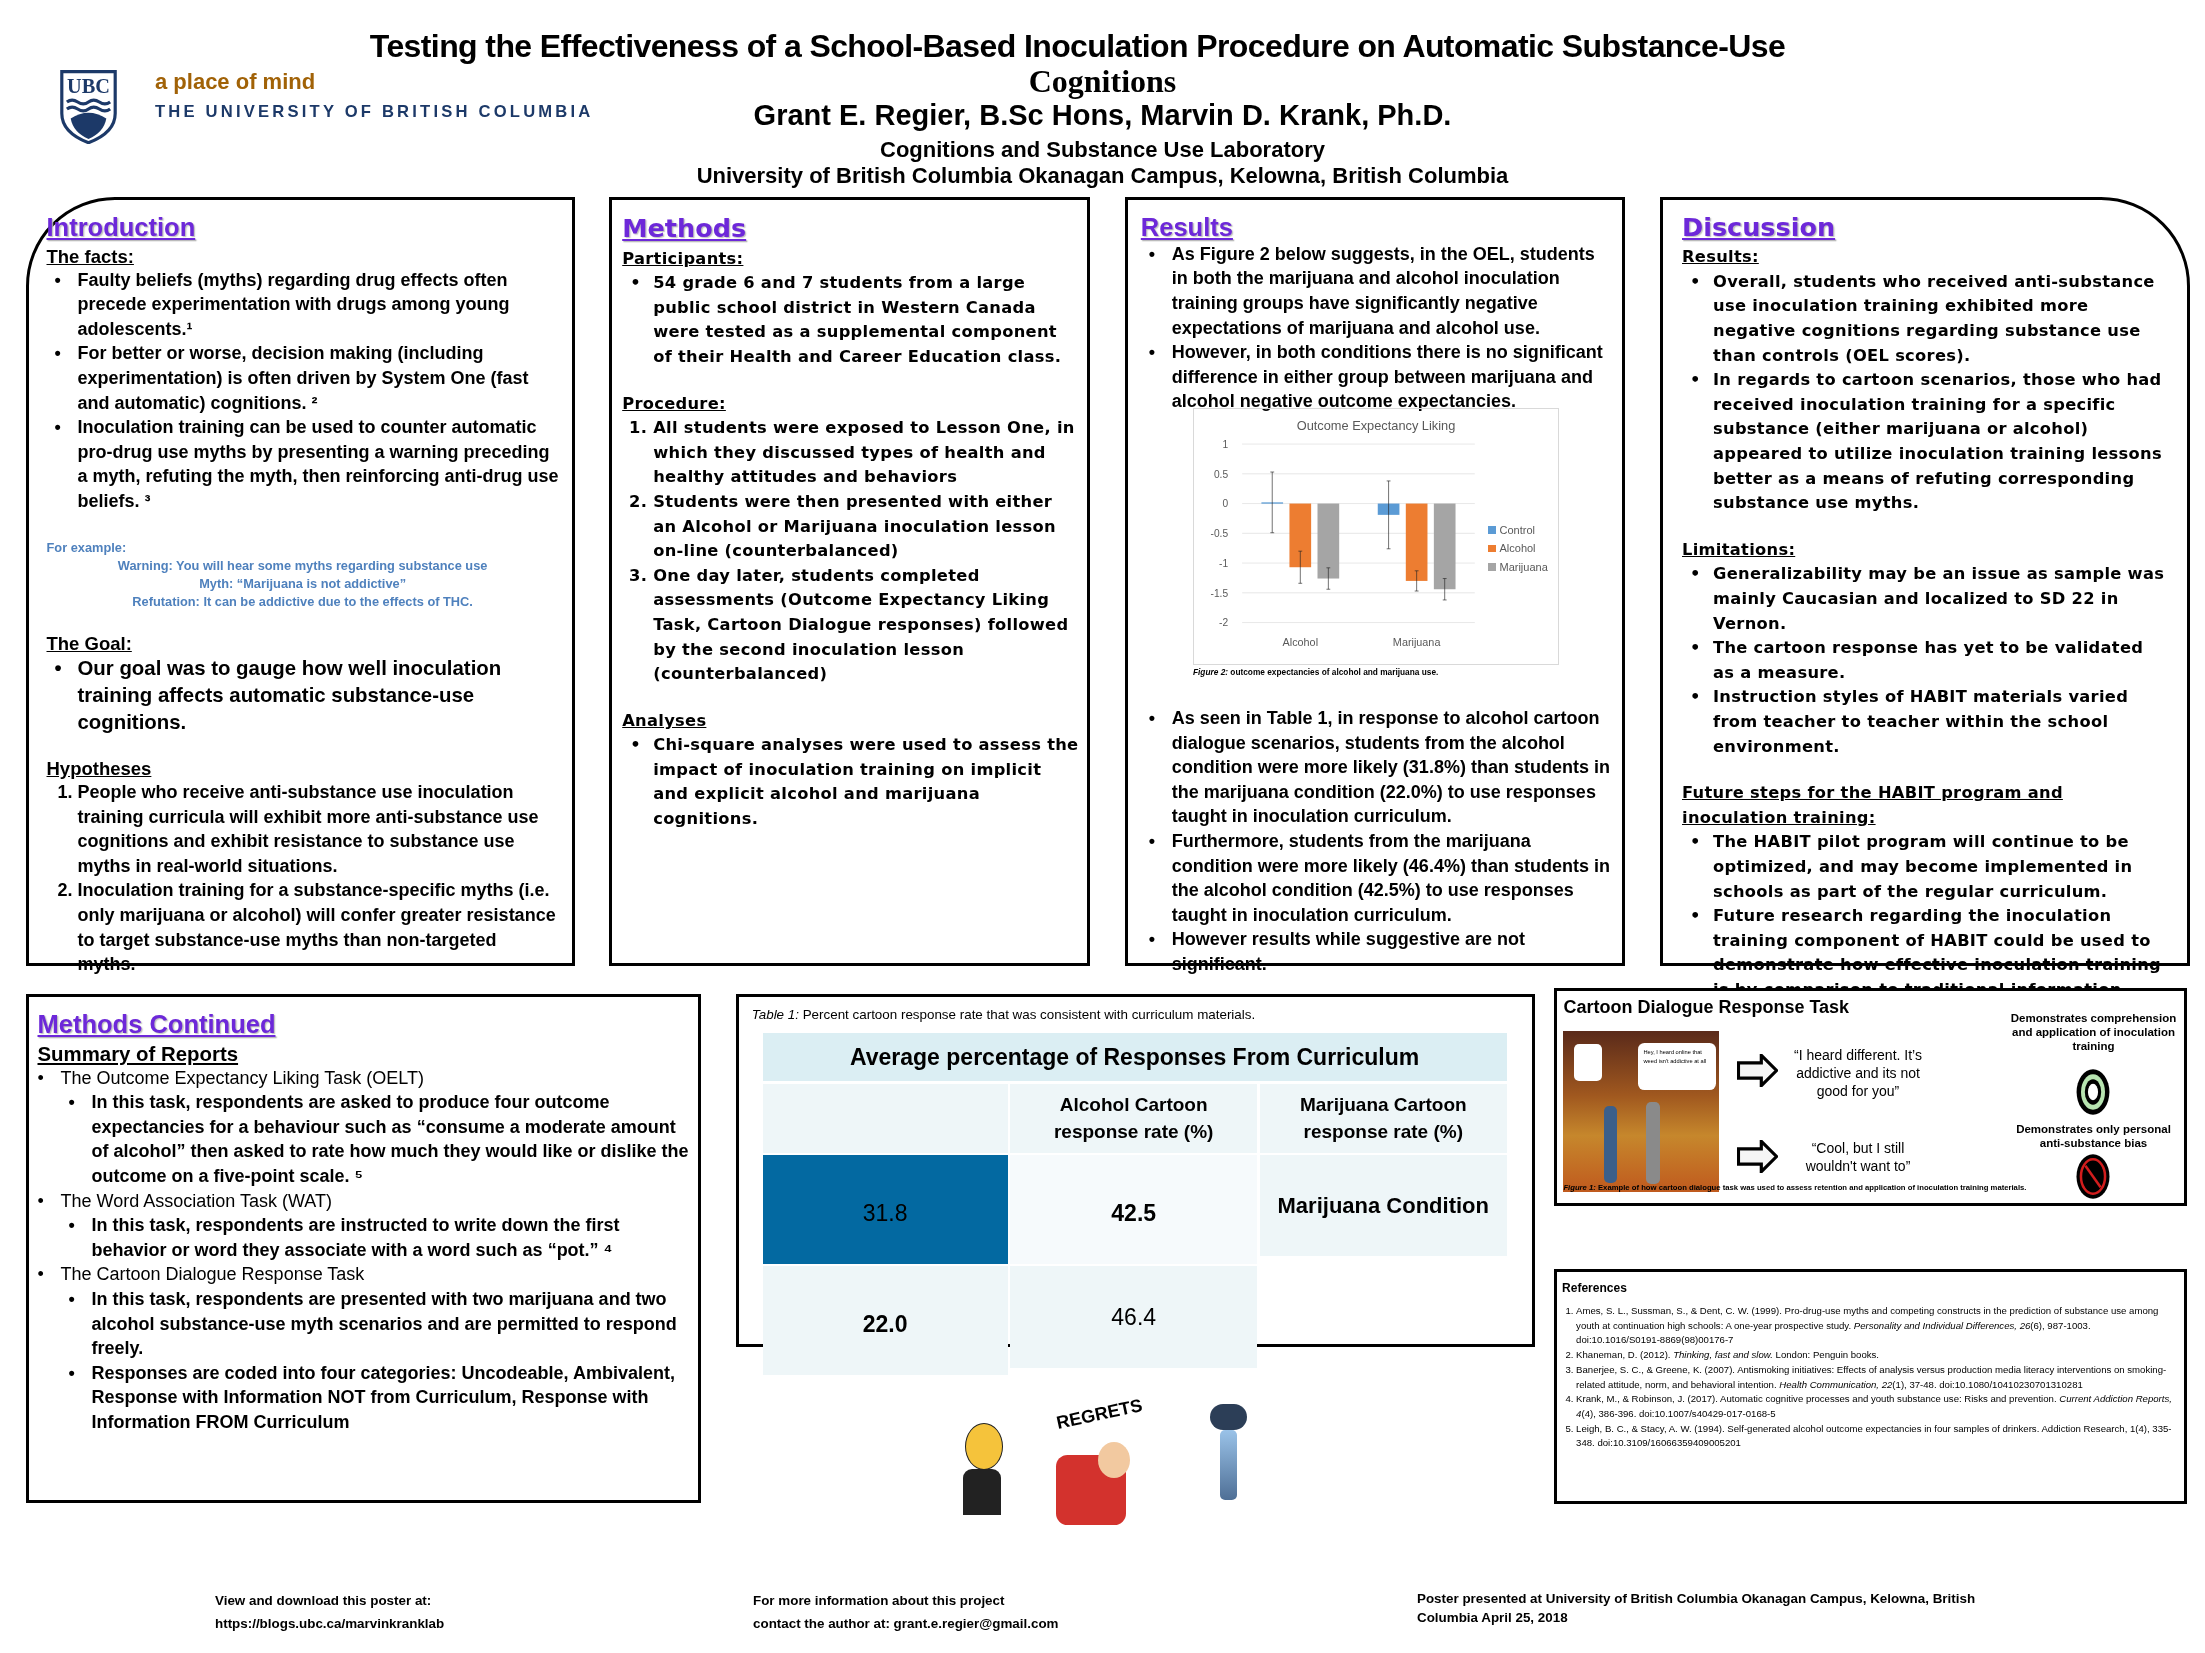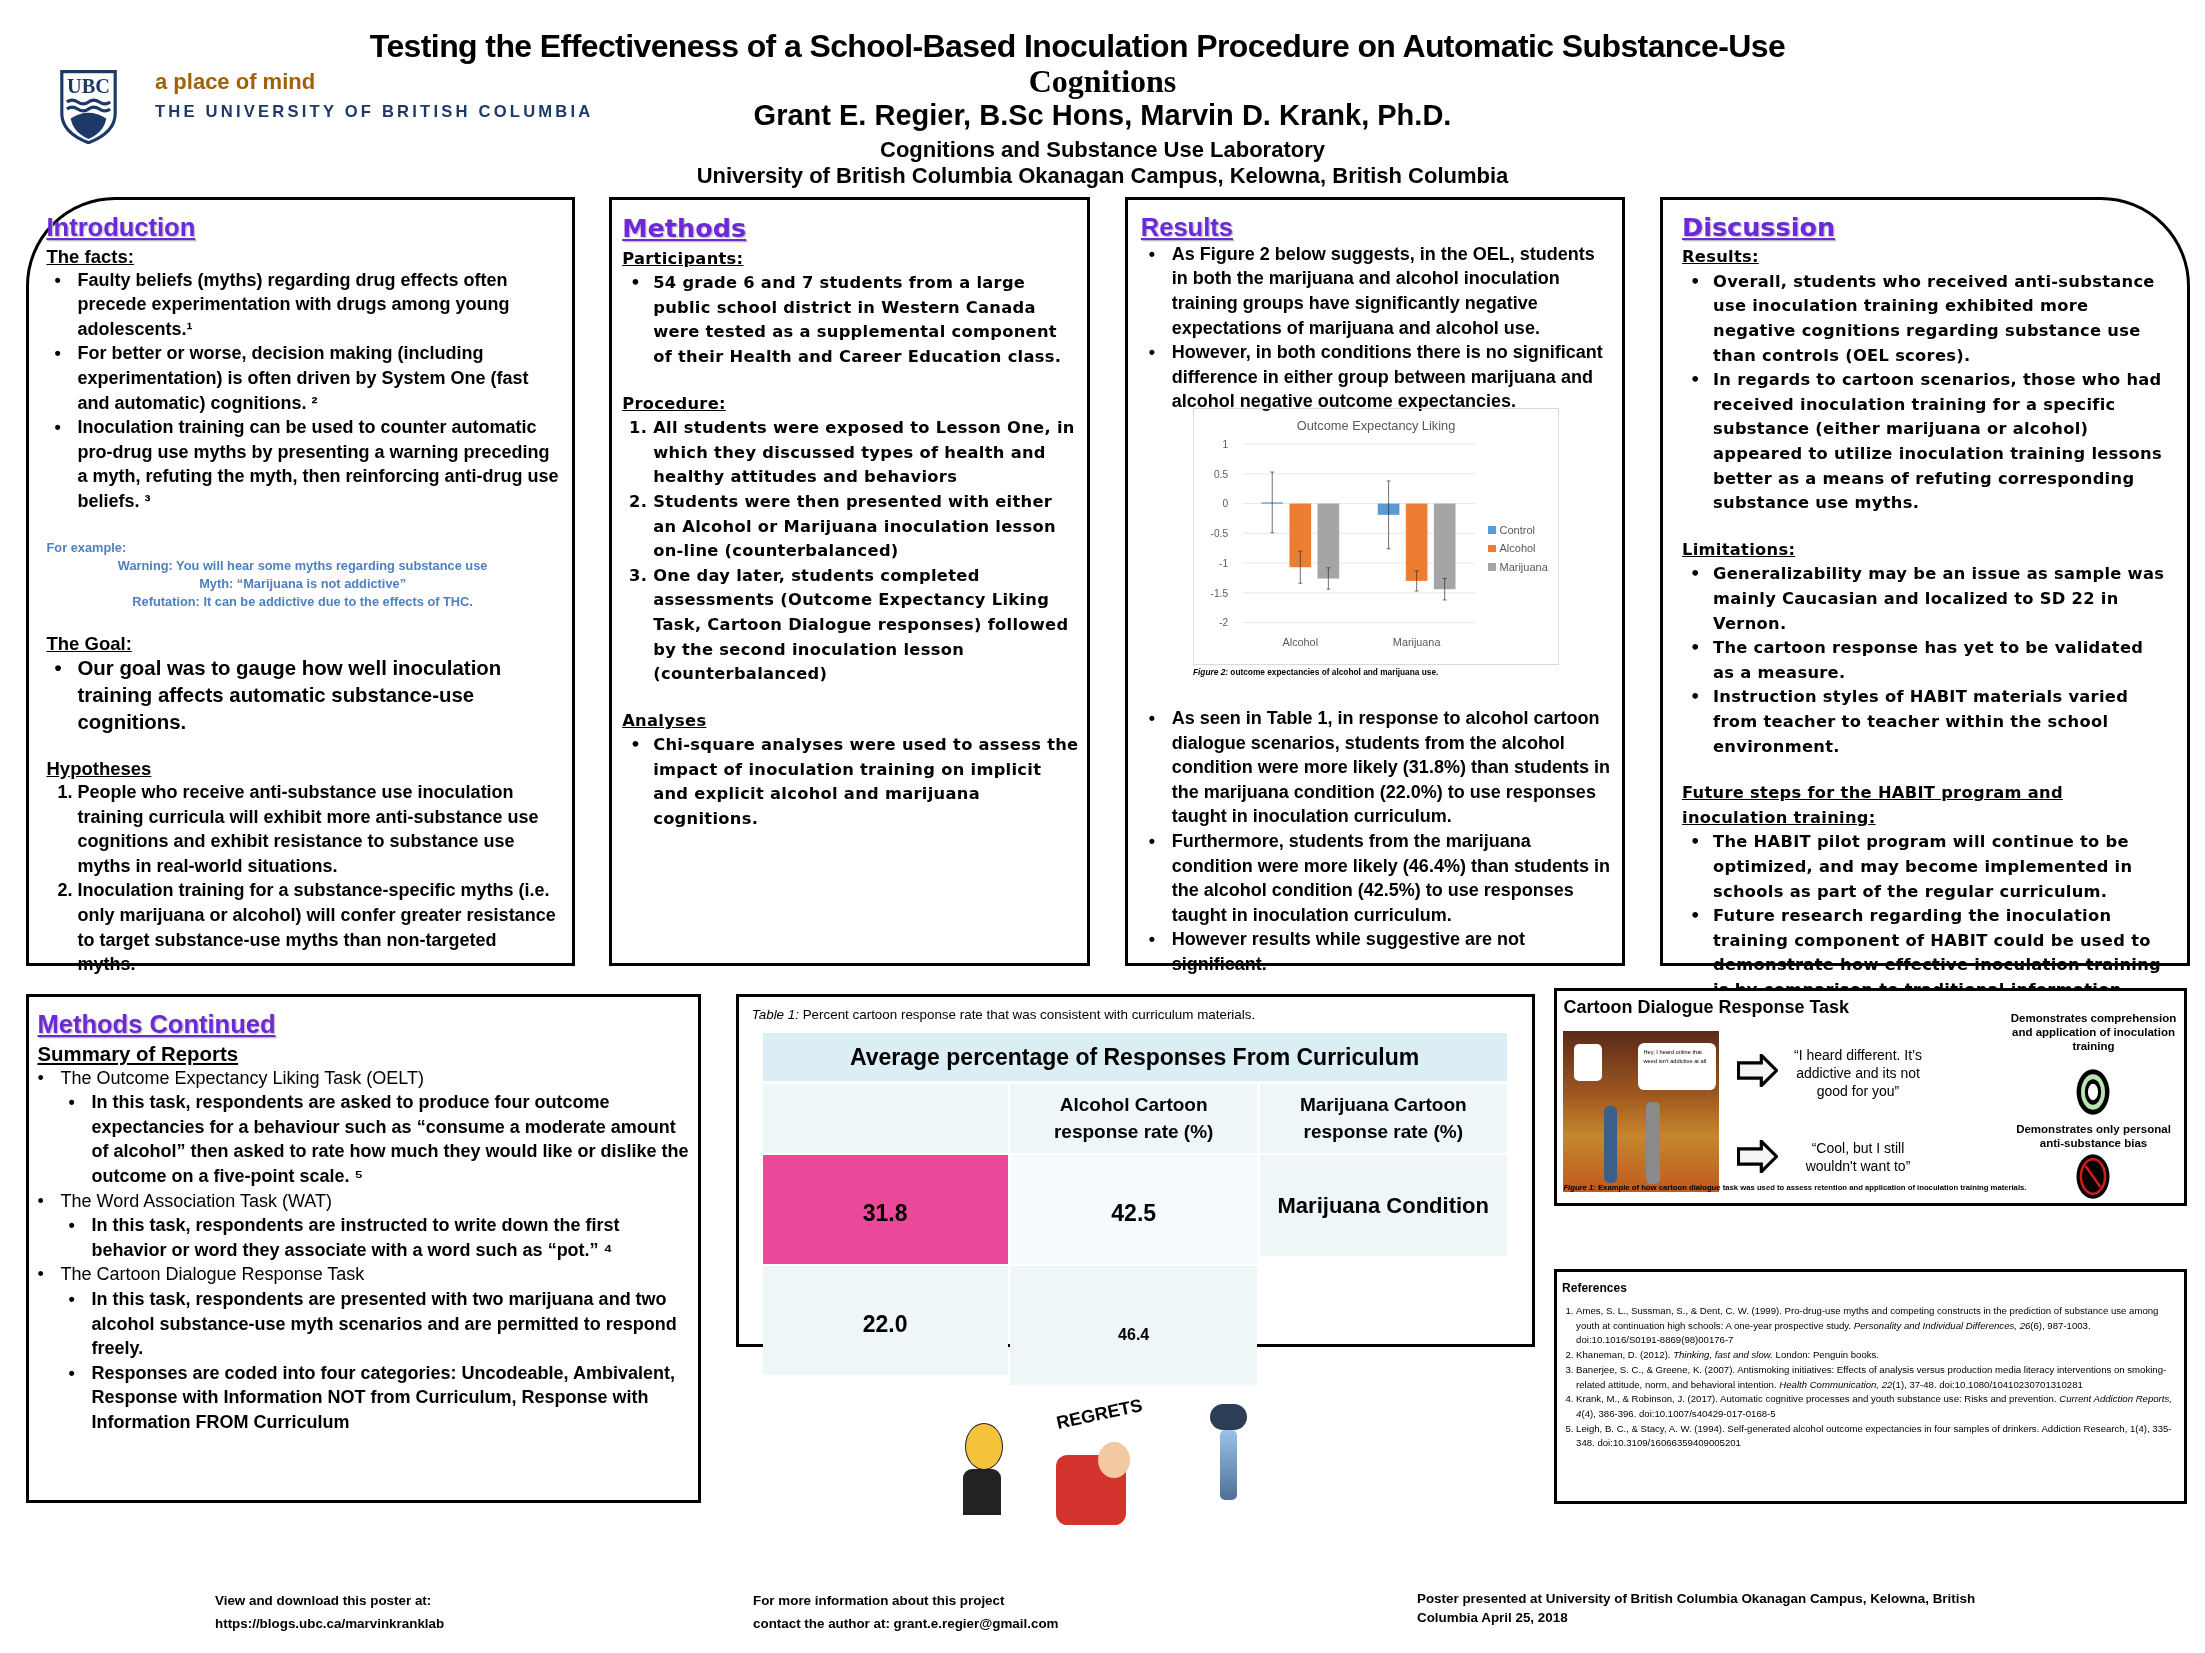--- a/index.html
+++ b/index.html
@@ -240,25 +240,25 @@
 <div class="box table">
   <div style="position:absolute;left:12.8px;top:10.2px;font-size:13.4px;">
     <i>Table 1:</i><span> Percent cartoon response rate that was consistent with curriculum materials.</span>
   </div>
   <div style="position:absolute;left:23.6px;top:36px;width:744px;">
     <div style="background:#dbeef3;height:48px;line-height:48px;text-align:center;font-weight:bold;font-size:23px;">Average percentage of Responses From Curriculum</div>
     <div id="table-grid" style="display:grid;grid-template-columns:245px 247px 247px;gap:2.6px;margin-top:2.6px;">
         <div style="display: flex; align-items: center; justify-content: center; text-align: center; font-weight: bold; height: 69px; background: rgb(238, 246, 248); font-size: 19px; line-height: 27px; padding: 0px 19px;"></div>
         <div style="display: flex; align-items: center; justify-content: center; text-align: center; font-weight: bold; height: 69px; background: rgb(238, 246, 248); font-size: 19px; line-height: 27px; padding: 0px 19px;">Alcohol Cartoon response rate (%)</div>
         <div style="display: flex; align-items: center; justify-content: center; text-align: center; font-weight: bold; height: 69px; background: rgb(238, 246, 248); font-size: 19px; line-height: 27px; padding: 0px 19px;">Marijuana Cartoon response rate (%)</div>
-        <div style="display: flex; align-items: center; justify-content: center; text-align: right; font-weight: bold; height: 101px; background: #ec4899; font-size: 23px; padding-top: 7.7px;">31.8</div>
+        <div style="display: flex; align-items: center; justify-content: center; text-align: right; font-weight: normal; height: 101px; background: #0369a1; font-size: 23px; padding-top: 7.7px;">31.8</div>
         <div style="display: flex; align-items: center; justify-content: center; text-align: center; font-weight: bold; height: 101px; background: rgb(246, 250, 252); font-size: 23px; padding-top: 7.7px;">42.5</div>
         <div style="display: flex; align-items: center; justify-content: center; text-align: center; font-weight: bold; height: 101px; background: rgb(238, 246, 248); font-size: 22px;">Marijuana Condition</div>
         <div style="display: flex; align-items: center; justify-content: center; text-align: center; font-weight: bold; height: 101px; background: rgb(238, 246, 248); font-size: 23px; padding-top: 7.7px;">22.0</div>
-        <div style="display: flex; align-items: center; justify-content: center; text-align: center; font-weight: bold; height: 101px; background: rgb(238, 246, 248); font-size: 16px; padding-top: 18px;">46.4</div>
+        <div style="display: flex; align-items: center; justify-content: center; text-align: center; font-weight: normal; height: 101px; background: rgb(238, 246, 248); font-size: 23px; padding-top: 1px;">46.4</div>
       </div>
   </div>
 </div>
 
 <div class="box cartoon">
   <div style="position:absolute;left:6.4px;top:6.4px;font-weight:bold;font-size:18px;">Cartoon Dialogue Response Task</div>
   <div style="position:absolute;left:6.4px;top:40px;width:156px;height:161px;background:linear-gradient(180deg,#5a2a1a 0%,#a0581f 40%,#c6872c 65%,#c05a1e 100%);">
     <div style="position:absolute;left:75px;top:11.5px;width:78px;height:47px;background:#fff;border-radius:6.4px;font-size:5.7px;padding:5.1px;box-sizing:border-box;line-height:9px;">Hey, I heard online that weed isn't addictive at all</div>
     <div style="position:absolute;left:10.2px;top:12.8px;width:28px;height:37px;background:#fff;border-radius:5.1px;"></div>
     <div style="position:absolute;left:41px;top:75px;width:12.8px;height:77px;background:#3b5f8a;border-radius:5.1px;"></div>

